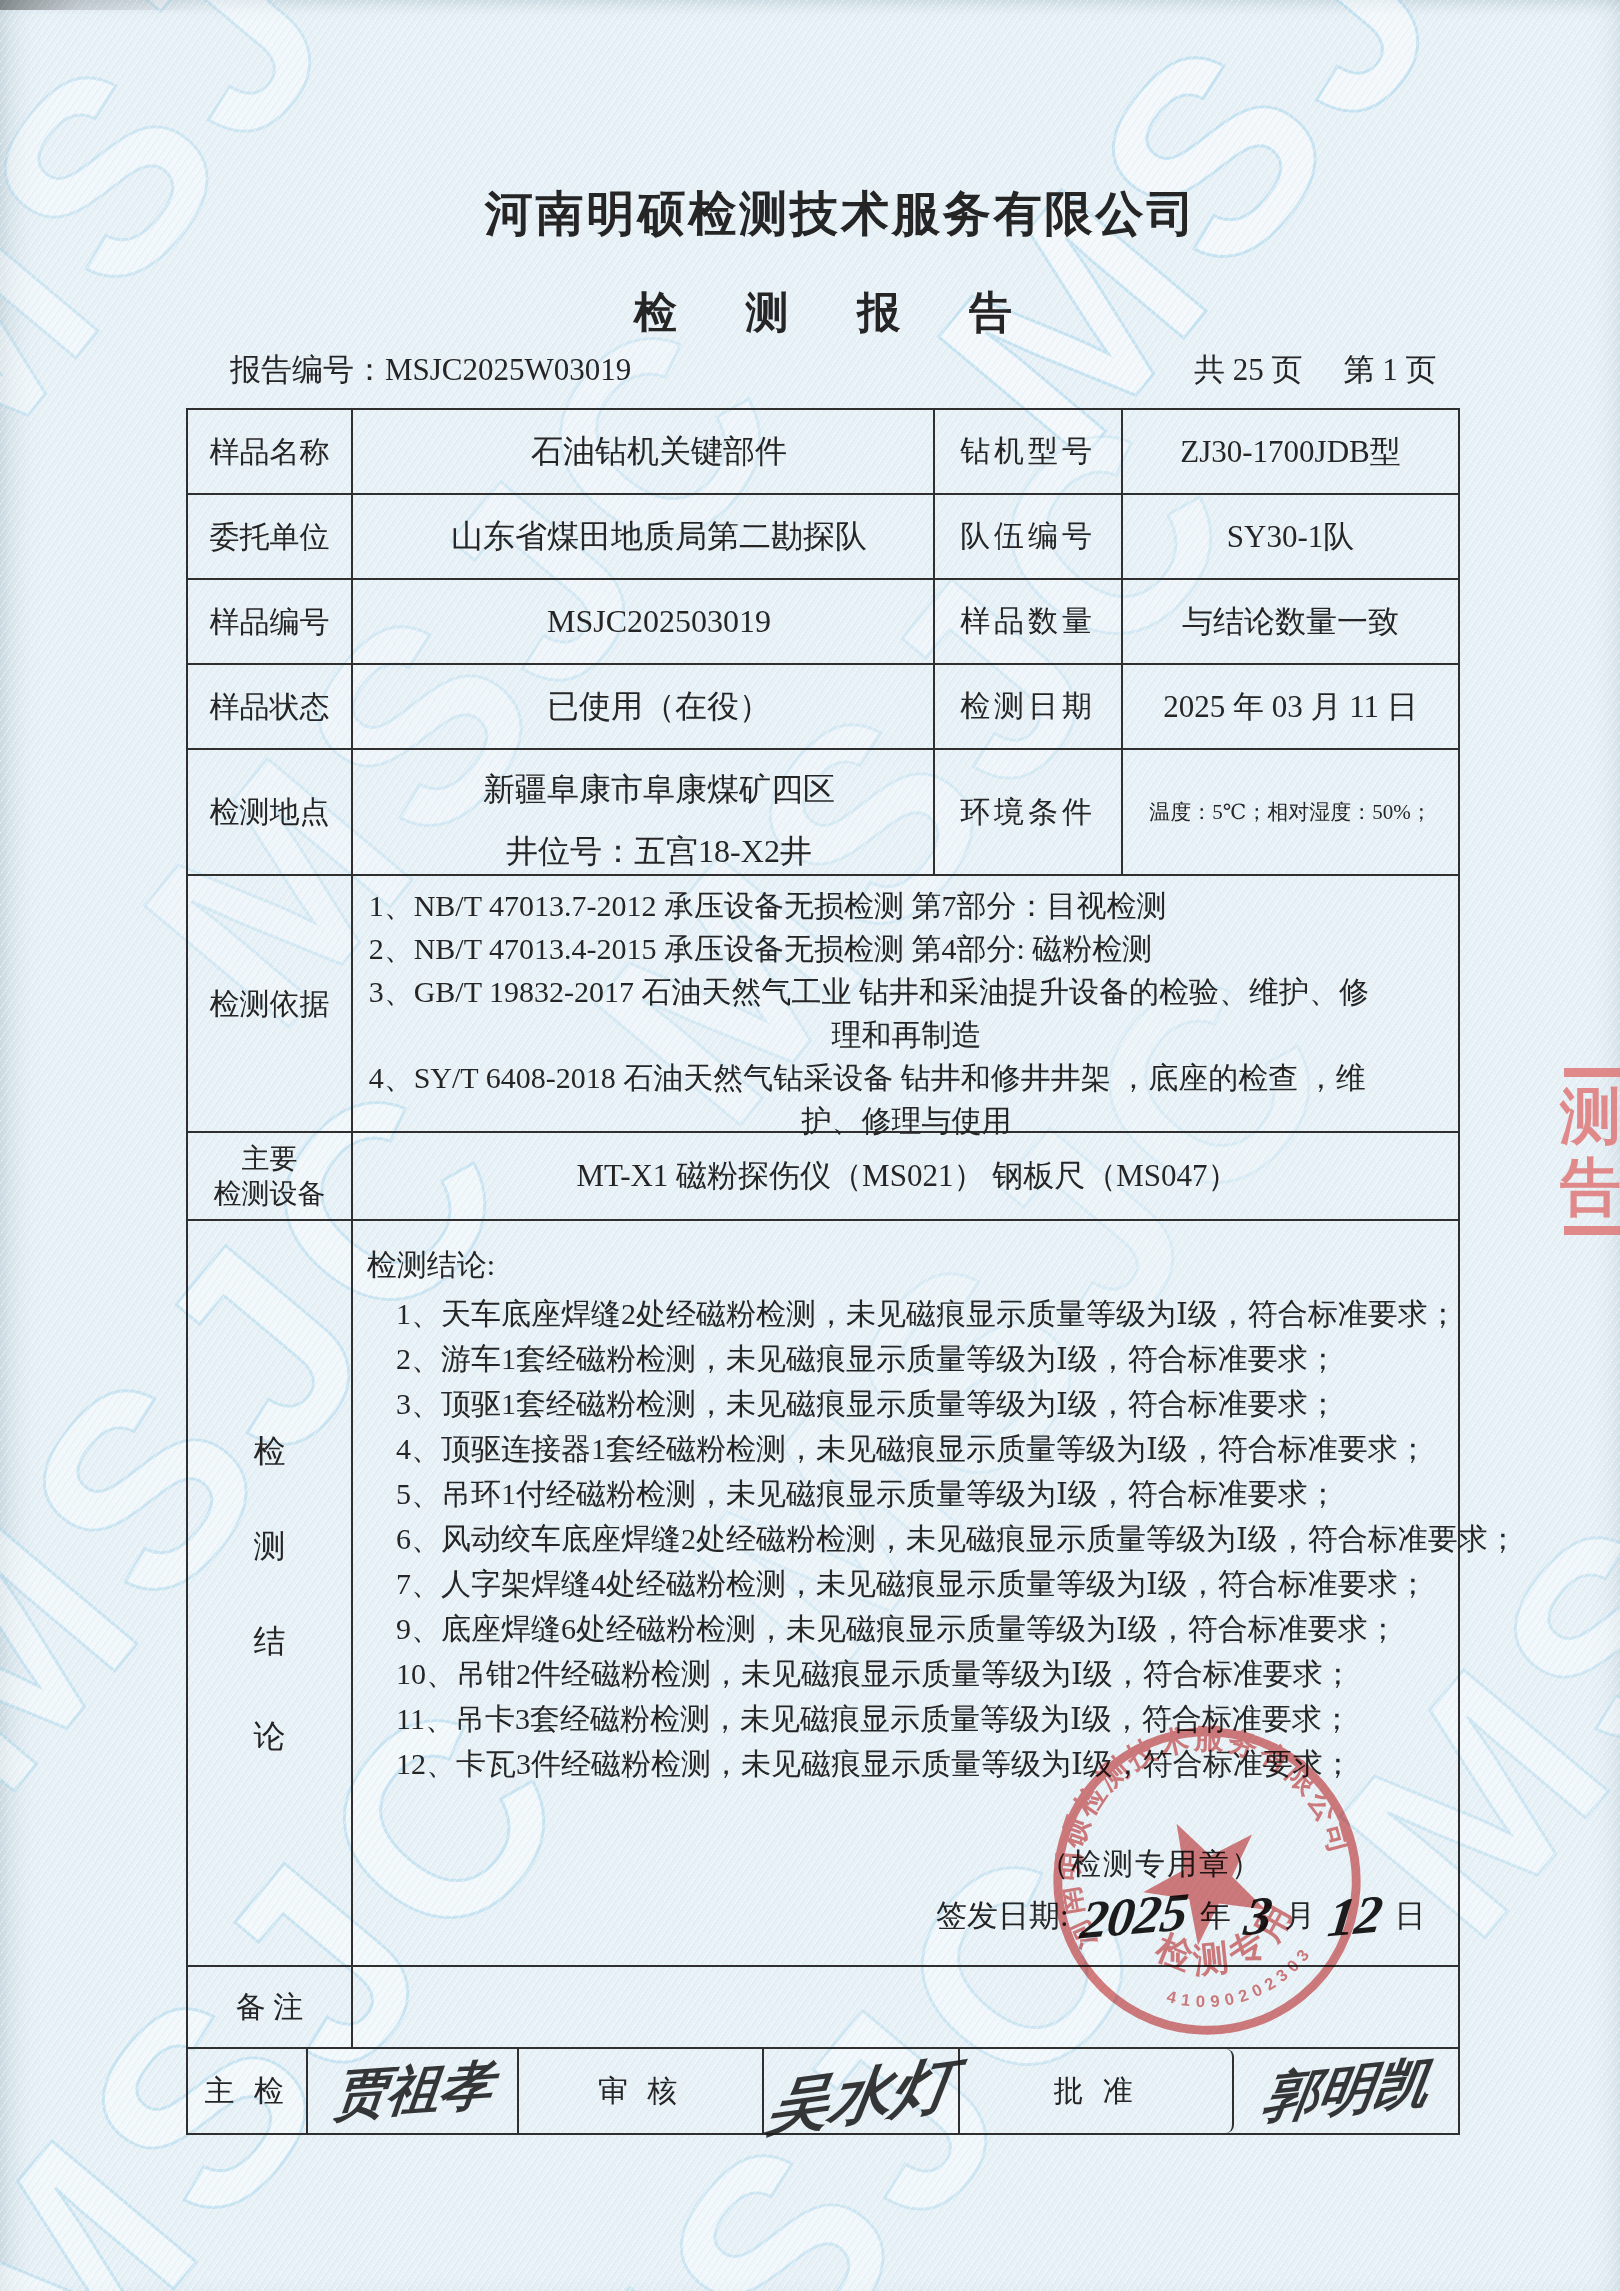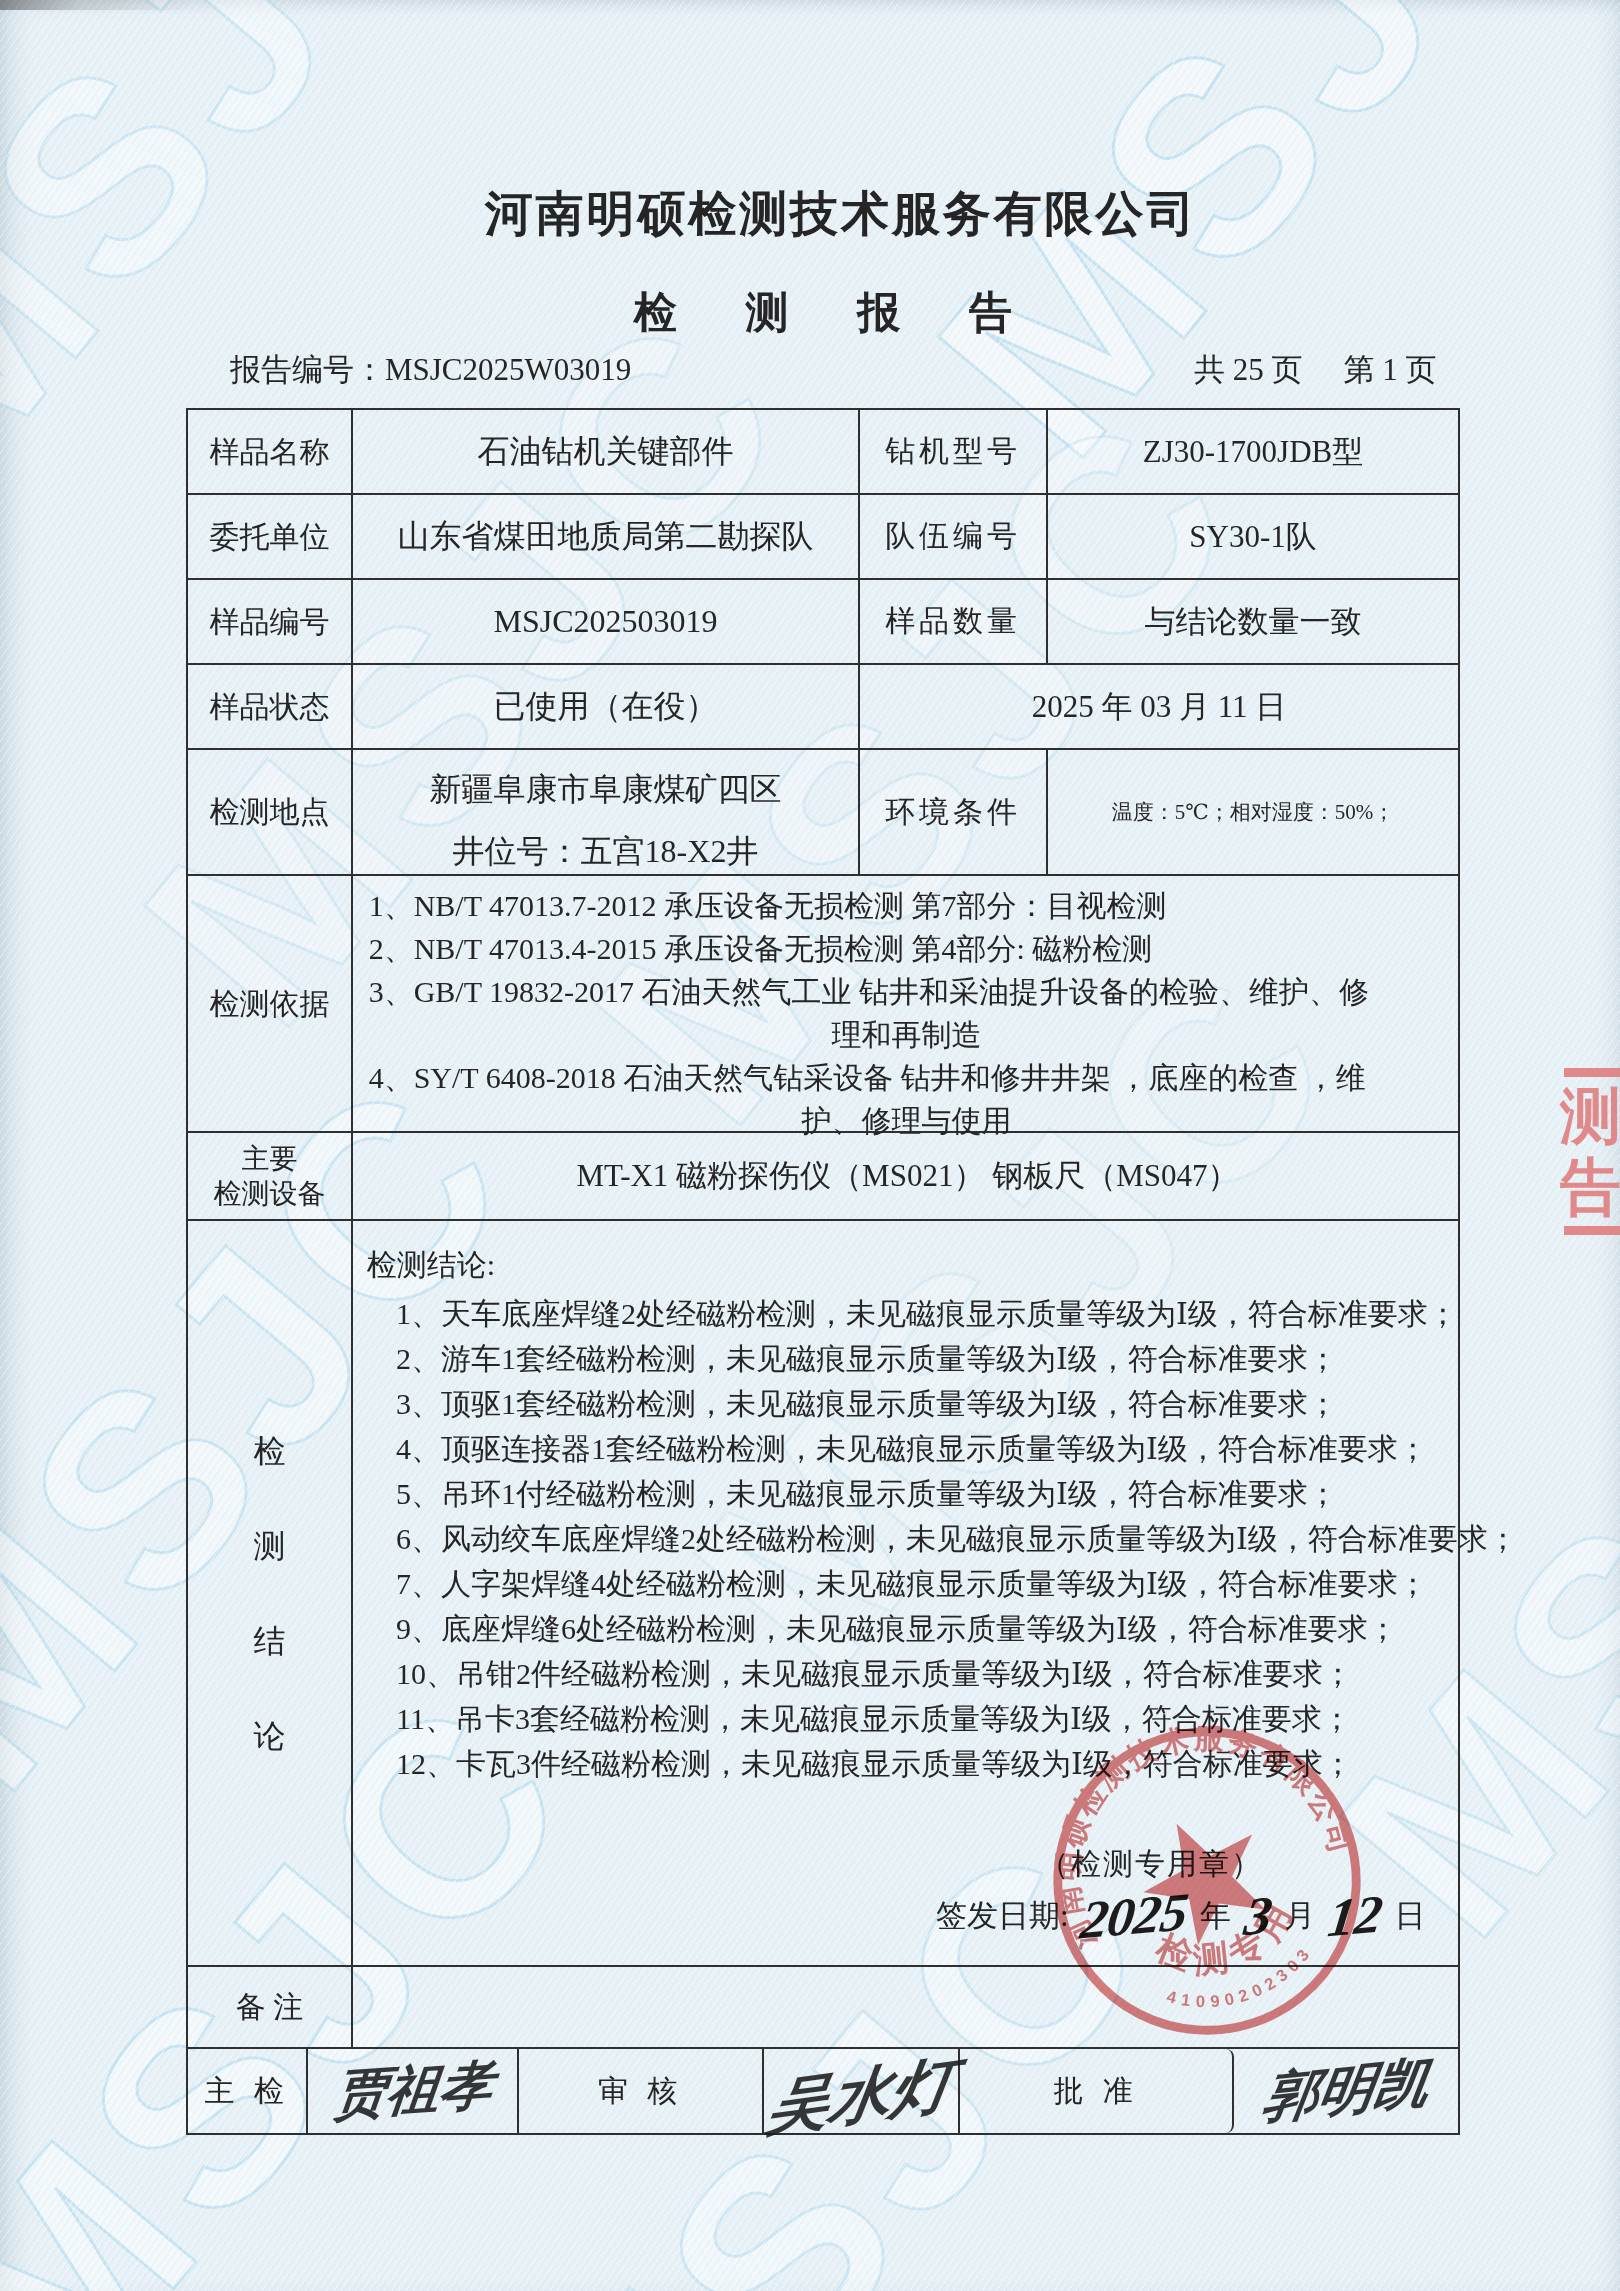--- a/index.html
+++ b/index.html
@@ -54,21 +54,21 @@
   }
   .row{display:flex;border-bottom:2px solid var(--line);box-sizing:border-box;flex:0 0 auto;}
   .row:last-child{border-bottom:none;}
   .cell{
     border-right:2px solid var(--line);box-sizing:border-box;
     display:flex;align-items:center;justify-content:center;
     text-align:center;overflow:visible;
   }
   .cell:last-child{border-right:none;}
   .lbl{width:165px;font-size:30px;flex:0 0 auto;flex-direction:column;line-height:1.25;}
-  .val-wide{width:507px;font-size:32px;flex:0 0 auto;}
+  .val-wide{width:550px;font-size:32px;flex:0 0 auto;margin-left:32px;}
   .lbl2{width:188px;font-size:30px;letter-spacing:3.9px;flex:0 0 auto;}
   .val-right{flex:1 1 auto;font-size:31px;}
   .val-right.small{font-size:21px;}
   .content{flex:1 1 auto;display:block;text-align:left;}
 
   .basis{padding:7.8px 13.7px 5.9px 15.7px;font-size:30px;line-height:43px;}
   .basis .cont{text-align:center;}
   .equip{font-size:31px;display:flex;align-items:center;padding-left:4px;}
 
   .vlabel{flex-direction:column;justify-content:center;gap:55px;font-size:32px;}
@@ -150,20 +150,21 @@
     <div class="row" style="height:85px">
       <div class="cell lbl">样品编号</div>
       <div class="cell val-wide">MSJC202503019</div>
       <div class="cell lbl2">样品数量</div>
       <div class="cell val-right">与结论数量一致</div>
     </div>
 
     <div class="row" style="height:85px">
       <div class="cell lbl">样品状态</div>
       <div class="cell val-wide">已使用（在役）</div>
+      <div class="cell lbl2">检测日期</div>
       <div class="cell val-right">2025 年 03 月 11 日</div>
     </div>
 
     <div class="row" style="height:126px">
       <div class="cell lbl">检测地点</div>
       <div class="cell val-wide" style="flex-direction:column;justify-content:flex-end;gap:17.6px">
         <div>新疆阜康市阜康煤矿四区</div>
         <div>井位号：五宫18-X2井</div>
       </div>
       <div class="cell lbl2">环境条件</div>

